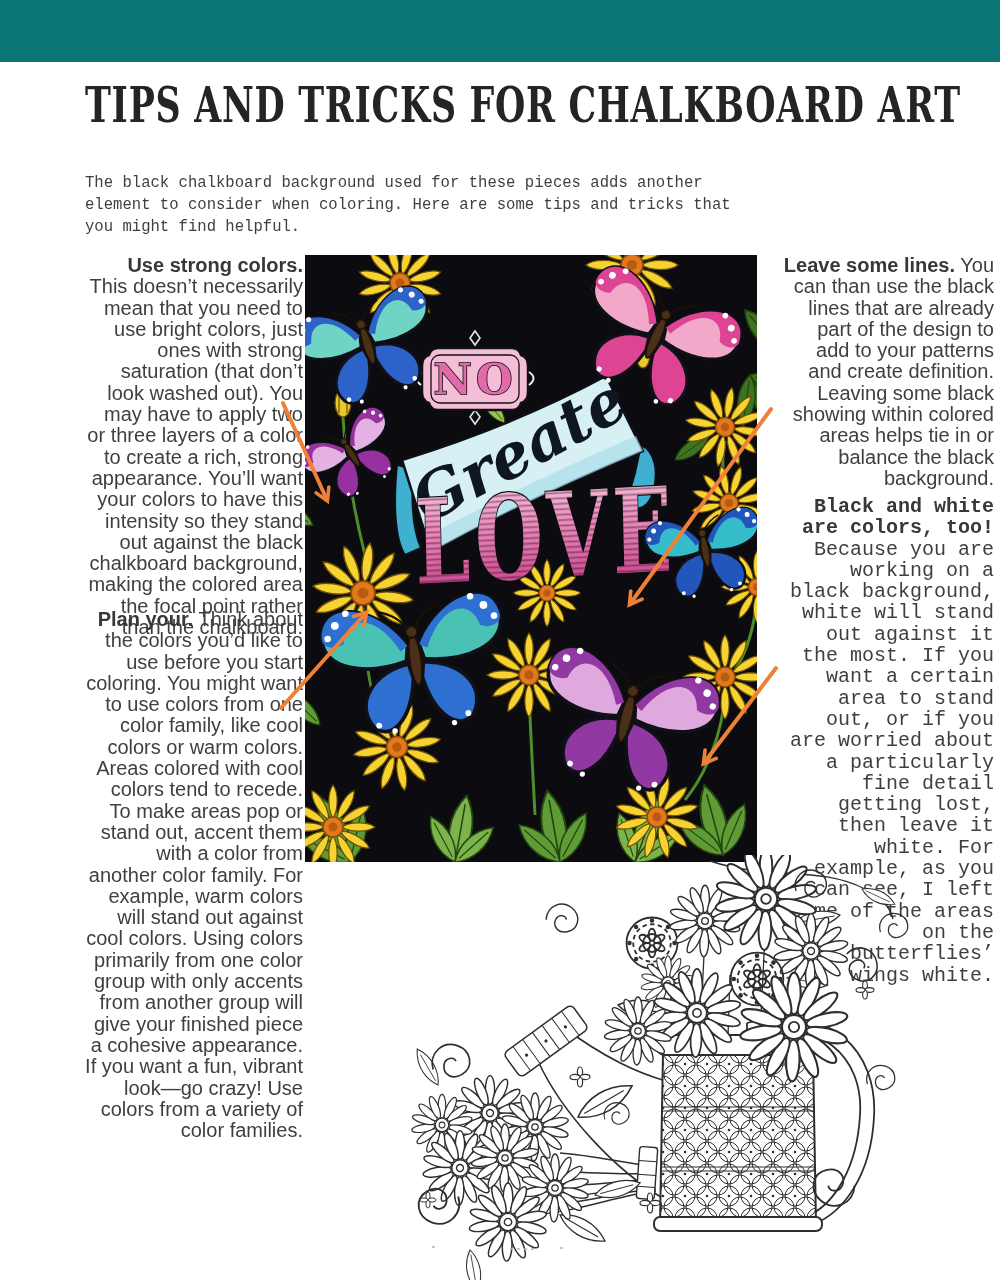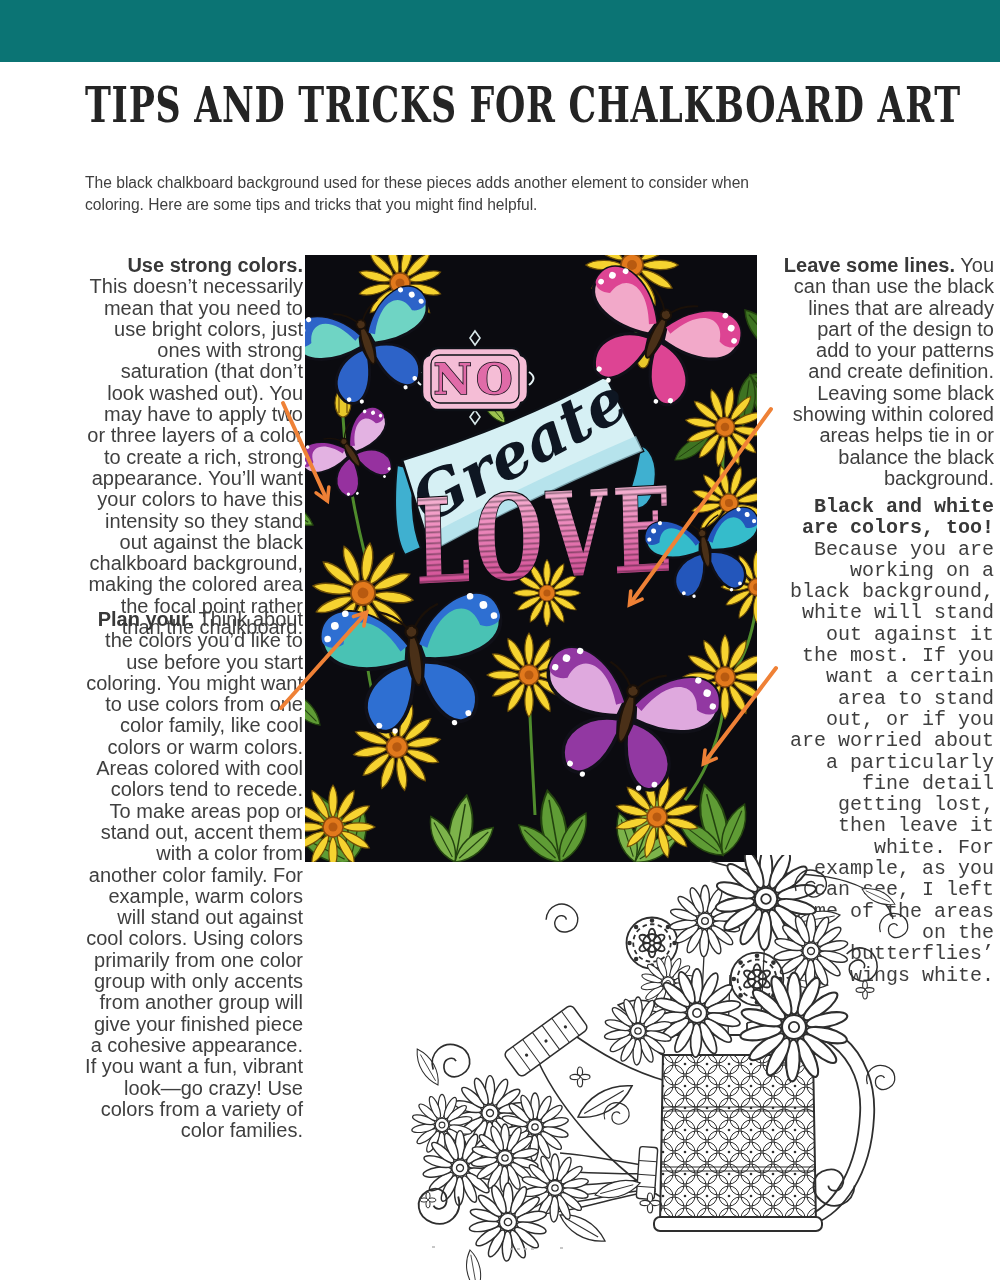--- a/index.html
+++ b/index.html
@@ -2,21 +2,21 @@
 <html><head>
 <meta charset="utf-8">
 <style>
   html,body{margin:0;padding:0;}
   body{width:1000px;height:1280px;background:#fff;font-family:"Liberation Sans",sans-serif;overflow:hidden;}
   #page{position:relative;width:854px;height:1280px;background:#fff;}
   #tealbar{position:absolute;left:0;top:0;width:1000px;height:62px;background:#0b7474;}
   #title{position:absolute;left:85px;top:76px;margin:0;font-family:"DejaVu Serif",serif;font-weight:700;
          font-size:47px;color:#242424;white-space:nowrap;letter-spacing:1px;
          transform:scale(0.74,1.04);transform-origin:left top;}
-  #intro{position:absolute;left:85px;top:156px;width:676px;font-size:15.6px;line-height:22px;color:#3f3f3f;}
+  #intro{position:absolute;left:85px;top:156px;width:676px;font-size:15.6px;line-height:22px;color:#3f3f3f;font-family:Liberation Mono, monospace;}
   .col{position:absolute;font-size:20px;line-height:21.3px;color:#3f3f3f;text-align:right;}
   .col p{margin:0;}
   #col-left1{left:85px;top:255px;width:218px;}
   #col-left2{left:85px;top:609px;width:218px;}
   #col-right1{left:780px;top:255px;width:214px;}
   #col-right2{left:780px;top:496px;width:214px;font-family:Liberation Mono, monospace;}
   .lead{font-weight:700;color:#383838;}
   #artwork{position:absolute;left:305px;top:255px;width:452px;height:607px;}
   #linedrawing{position:absolute;left:410px;top:855px;width:590px;height:425px;}
   #arrows{position:absolute;left:0;top:0;width:1000px;height:1280px;pointer-events:none;}

